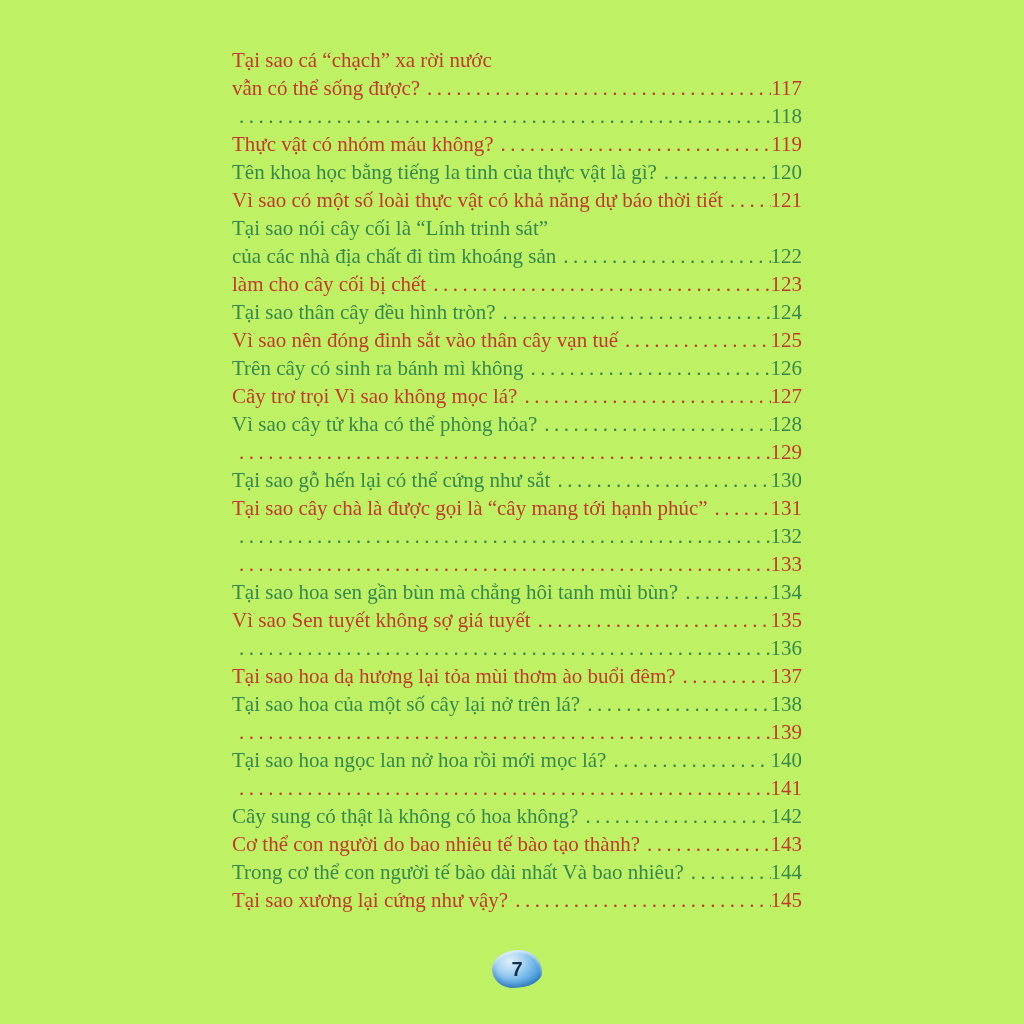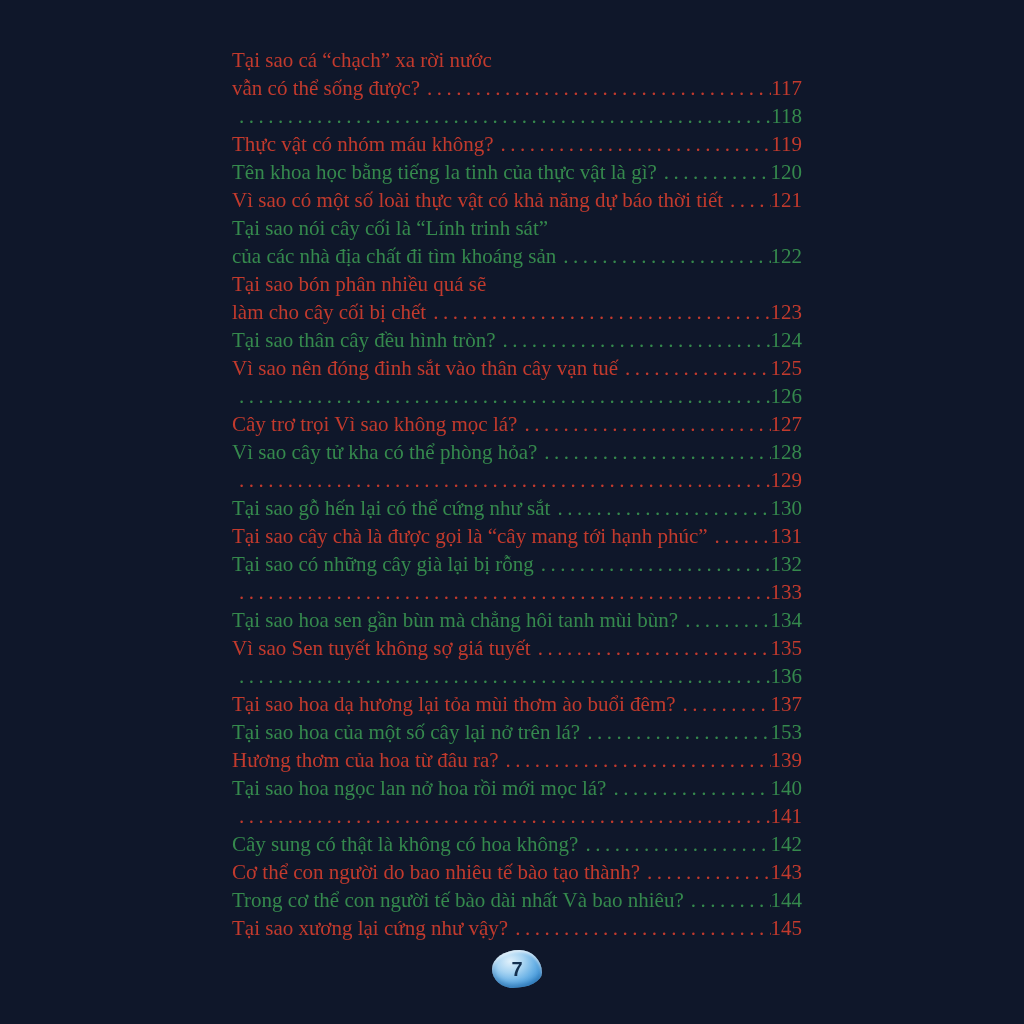--- a/index.html
+++ b/index.html
@@ -8,21 +8,21 @@
     width: 1024px;
     height: 1024px;
     background: #ffffff;
     overflow: hidden;
     font-family: "Liberation Serif", "DejaVu Serif", serif;
   }
   .page {
     position: relative;
     width: 1024px;
     height: 1024px;
-    background: #0f172a;
+    background: #bef264;
   }
   .toc-column {
     position: absolute;
     left: 232px;
     top: 46px;
     width: 570px;
   }
   .row {
     display: flex;
     align-items: baseline;
@@ -102,38 +102,36 @@
       </div>
       <div class="row green">
         <span class="title">Tại sao nói cây cối là “Lính trinh sát”</span>
       </div>
       <div class="row green">
         <span class="title">của các nhà địa chất đi tìm khoáng sản</span>
         <span class="dots">........................................................................................................................</span>
         <span class="pagenum">122</span>
       </div>
       <div class="row red">
-        <span class="title">Tại sao bón phân nhiều quá sẽ</span>
-      </div>
-      <div class="row red">
         <span class="title">làm cho cây cối bị chết</span>
         <span class="dots">........................................................................................................................</span>
         <span class="pagenum">123</span>
       </div>
       <div class="row green">
         <span class="title">Tại sao thân cây đều hình tròn?</span>
         <span class="dots">........................................................................................................................</span>
         <span class="pagenum">124</span>
       </div>
       <div class="row red">
         <span class="title">Vì sao nên đóng đinh sắt vào thân cây vạn tuế</span>
         <span class="dots">........................................................................................................................</span>
         <span class="pagenum">125</span>
       </div>
       <div class="row green">
+        <span class="title">Trên cây có sinh ra bánh mì không</span>
         <span class="dots">........................................................................................................................</span>
         <span class="pagenum">126</span>
       </div>
       <div class="row red">
         <span class="title">Cây trơ trọi Vì sao không mọc lá?</span>
         <span class="dots">........................................................................................................................</span>
         <span class="pagenum">127</span>
       </div>
       <div class="row green">
         <span class="title">Vì sao cây tử kha có thể phòng hỏa?</span>
@@ -148,21 +146,20 @@
         <span class="title">Tại sao gỗ hến lại có thể cứng như sắt</span>
         <span class="dots">........................................................................................................................</span>
         <span class="pagenum">130</span>
       </div>
       <div class="row red">
         <span class="title">Tại sao cây chà là được gọi là “cây mang tới hạnh phúc”</span>
         <span class="dots">........................................................................................................................</span>
         <span class="pagenum">131</span>
       </div>
       <div class="row green">
-        <span class="title">Tại sao có những cây già lại bị rỗng</span>
         <span class="dots">........................................................................................................................</span>
         <span class="pagenum">132</span>
       </div>
       <div class="row red">
         <span class="dots">........................................................................................................................</span>
         <span class="pagenum">133</span>
       </div>
       <div class="row green">
         <span class="title">Tại sao hoa sen gần bùn mà chẳng hôi tanh mùi bùn?</span>
         <span class="dots">........................................................................................................................</span>
@@ -178,24 +175,23 @@
         <span class="pagenum">136</span>
       </div>
       <div class="row red">
         <span class="title">Tại sao hoa dạ hương lại tỏa mùi thơm ào buổi đêm?</span>
         <span class="dots">........................................................................................................................</span>
         <span class="pagenum">137</span>
       </div>
       <div class="row green">
         <span class="title">Tại sao hoa của một số cây lại nở trên lá?</span>
         <span class="dots">........................................................................................................................</span>
-        <span class="pagenum">153</span>
-      </div>
-      <div class="row red">
-        <span class="title">Hương thơm của hoa từ đâu ra?</span>
+        <span class="pagenum">138</span>
+      </div>
+      <div class="row red">
         <span class="dots">........................................................................................................................</span>
         <span class="pagenum">139</span>
       </div>
       <div class="row green">
         <span class="title">Tại sao hoa ngọc lan nở hoa rồi mới mọc lá?</span>
         <span class="dots">........................................................................................................................</span>
         <span class="pagenum">140</span>
       </div>
       <div class="row red">
         <span class="dots">........................................................................................................................</span>

